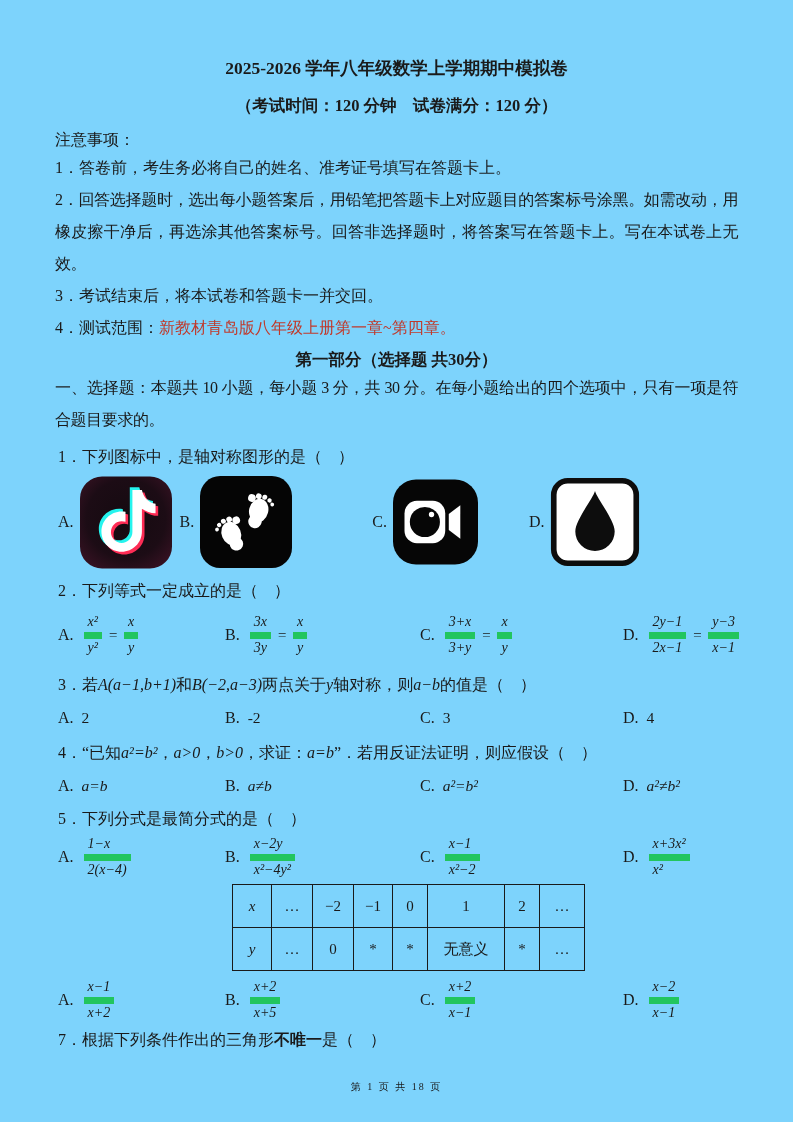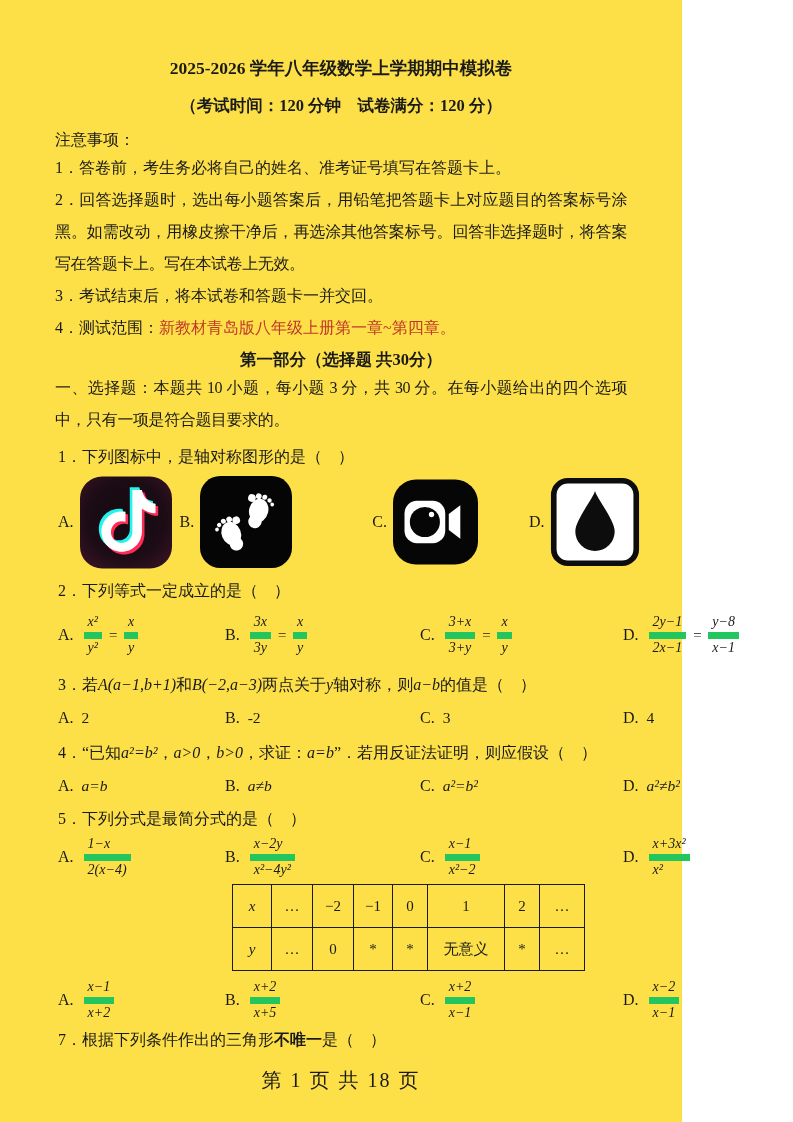--- a/index.html
+++ b/index.html
@@ -1,17 +1,17 @@
 <!DOCTYPE html>
 <html><head>
 <meta charset="utf-8">
 <style>
   html,body{margin:0;padding:0;background:#ffffff;}
   body{width:793px;height:1122px;overflow:hidden;}
-  .page{position:relative;width:682px;height:1122px;background:#fde047;box-sizing:border-box;
+  .page{position:relative;width:793px;height:1122px;background:#7dd3fc;box-sizing:border-box;
         padding:56px 55px 0 55px;color:#1a1a1a;
         font-family:"Liberation Serif","DejaVu Serif",serif;font-size:16px;}
   .center{text-align:center;}
   .bold{font-weight:700;}
   h1.title{font-size:17.5px;line-height:24px;margin:0;font-weight:700;}
   .subtitle{font-size:16.5px;line-height:24px;margin:14px 0 0 0;font-weight:700;}
   .notice-heading{line-height:24px;margin-top:10px;}
   p.para{margin:0;line-height:32px;}
   .justify{text-align:justify;letter-spacing:-0.4px;}
   .red{font-weight:400;}
@@ -37,21 +37,21 @@
   .q1opt{display:flex;align-items:center;}
   .q1opt .olabel{margin-right:6px;}
   
   table.q6t{border-collapse:collapse;margin:4px 0 0 177px;}
   table.q6t td{border:1.5px solid #1a1a1a;height:42px;text-align:center;font-size:15px;
                padding:0 4px;min-width:24px;}
   td.c0{width:30px;font-style:italic;}
   td.c1{width:32px;} td.c2{width:32px;} td.c3{width:30px;} td.c4{width:26px;}
   td.c5{width:68px;text-align:left;padding-left:8px;}
   td.c6{width:26px;} td.c7{width:36px;}
-  .footer{position:absolute;left:0;bottom:28px;width:100%;text-align:center;font-size:20px;
+  .footer{position:absolute;left:0;bottom:28px;width:100%;text-align:center;font-size:10px;
           letter-spacing:2px;}
 </style>
 </head>
 <body>
 
 <div class="page">
 
   <h1 class="title center">2025-2026 学年八年级数学上学期期中模拟卷</h1>
   <div class="subtitle center">（考试时间：120 分钟　试卷满分：120 分）</div>
 
@@ -166,21 +166,21 @@
         </span>
     </span>
     <span class="opt">
       <span class="olabel">D.</span>
       <span class="frac">
           <span class="num">2y−1</span>
           <span class="den">2x−1</span>
         </span>
       <span class="eqsign mi">=</span>
       <span class="frac">
-          <span class="num">y−8</span>
+          <span class="num">y−3</span>
           <span class="den">x−1</span>
         </span>
     </span>
   </div>
 
   <p class="stem mt12"><span>3．若</span><span class="mi">A(a−1,b+1)</span><span>和</span><span class="mi">B(−2,a−3)</span><span>两点关于</span><span class="mi">y</span><span>轴对称，则</span><span class="mi">a−b</span><span>的值是（　）</span></p>
   <div class="qrow4 optrow-plain">
     <span class="opt">
         <span class="olabel">A.</span>
         <span class="optval">2</span>

